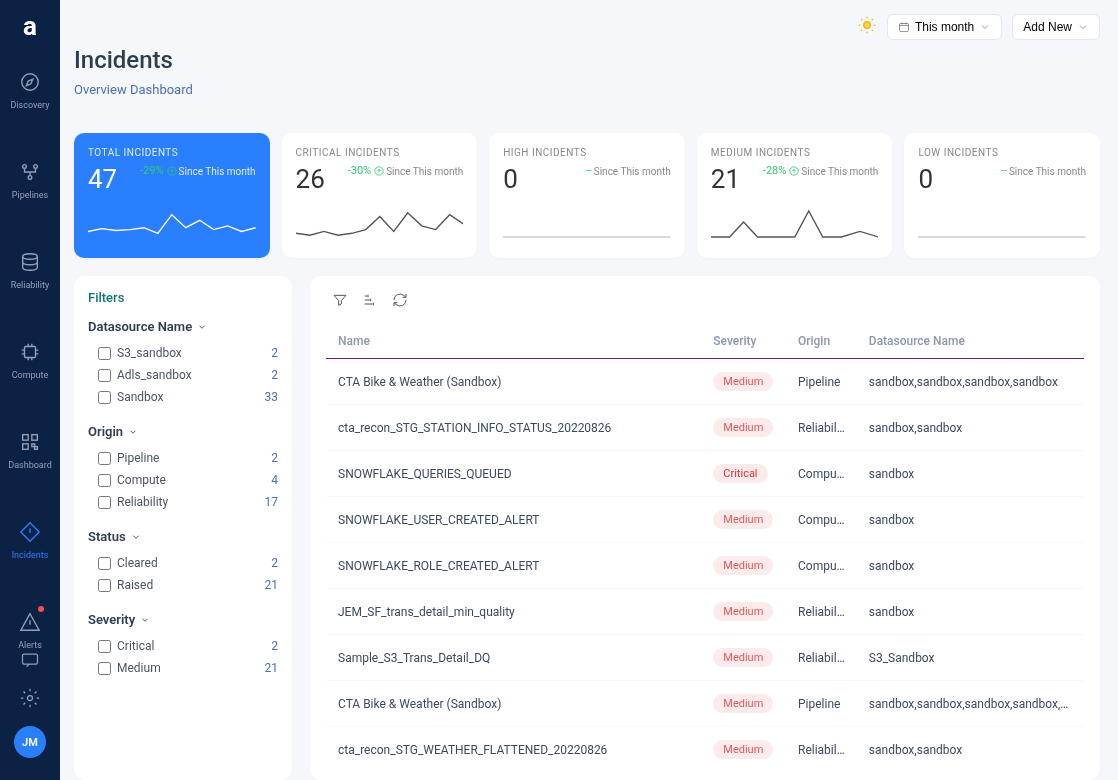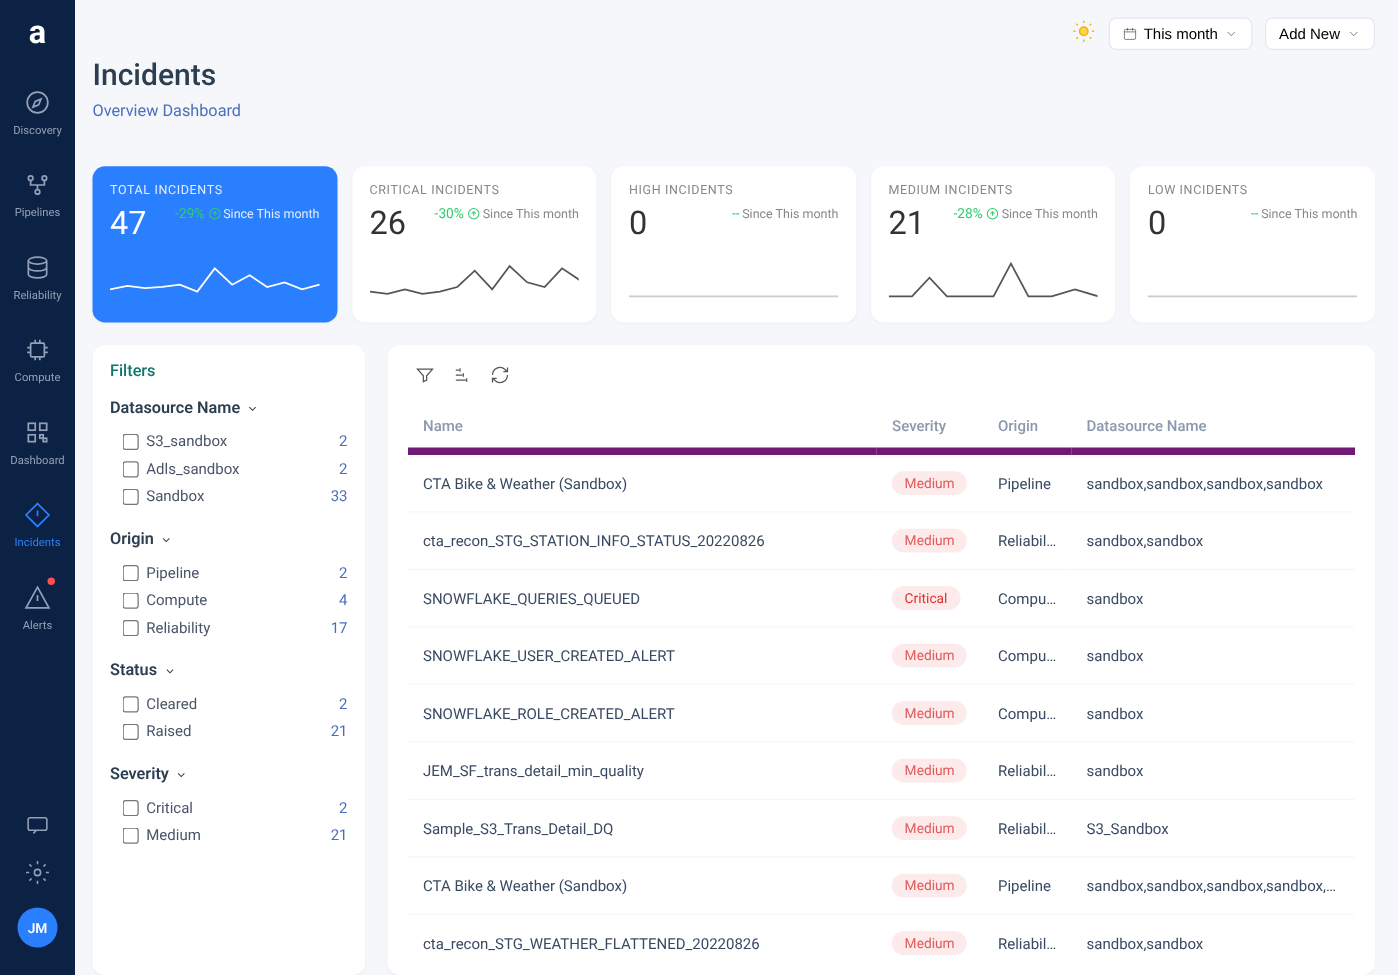--- a/index.html
+++ b/index.html
@@ -2,21 +2,21 @@
 <html><head>
 <meta charset="utf-8">
 <style>
 * { margin: 0; padding: 0; box-sizing: border-box; }
 body { font-family: -apple-system, BlinkMacSystemFont, 'Segoe UI', Roboto, sans-serif; background: #f5f7fb; color: #333; overflow: hidden; }
 .app { display: flex; width: 1118px; height: 780px; }
 
 
 .sidebar { width: 60px; background: #0c2244; display: flex; flex-direction: column; align-items: center; padding: 10px 0; }
 .logo { width: 32px; height: 32px; display: flex; align-items: center; justify-content: center; color: #fff; font-size: 26px; font-weight: bold; margin-bottom: 16px; }
-.nav-items { display: flex; flex-direction: column; gap: 24px; align-items: center; flex: 1; padding-top: 10px; }
+.nav-items { display: flex; flex-direction: column; gap: 24px; align-items: center; flex: 1; padding-top: 10px; justify-content: space-between; }
 .nav-item { display: flex; flex-direction: column; align-items: center; gap: 4px; cursor: pointer; position: relative; }
 .nav-item .icon-wrap { width: 28px; height: 28px; display: flex; align-items: center; justify-content: center; }
 .nav-item svg { stroke: #93a0b8; fill: none; stroke-width: 1.5; }
 .nav-item.active svg { stroke: #2a7fff; }
 .nav-label { font-size: 9px; color: #93a0b8; text-align: center; }
 .nav-item.active .nav-label { color: #2a7fff; }
 .nav-dot { position: absolute; top: -2px; right: 0px; width: 6px; height: 6px; border-radius: 50%; background: #ff4d4f; }
 .sidebar-bottom { display: flex; flex-direction: column; align-items: center; gap: 14px; margin-top: auto; padding-bottom: 12px; }
 .sidebar-bottom svg { stroke: #93a0b8; fill: none; stroke-width: 1.5; }
 .avatar { width: 32px; height: 32px; border-radius: 50%; background: #2a7fff; color: #fff; display: flex; align-items: center; justify-content: center; font-size: 11px; font-weight: 600; }
@@ -66,21 +66,21 @@
 .filter-item { display: flex; align-items: center; justify-content: space-between; padding: 4px 0 4px 10px; font-size: 12px; color: #4a5568; }
 .filter-item label { display: flex; align-items: center; gap: 6px; cursor: pointer; }
 .filter-item input[type=checkbox] { width: 13px; height: 13px; accent-color: #2a7fff; cursor: pointer; }
 .filter-count { font-size: 12px; color: #4c6fbc; }
 
 
 .table-panel { flex: 1; background: #fff; border-radius: 10px; padding: 16px; box-shadow: 0 1px 3px rgba(0,0,0,0.03); display: flex; flex-direction: column; overflow: hidden; }
 .table-toolbar { display: flex; gap: 14px; margin-bottom: 12px; padding-left: 6px; }
 .table-toolbar svg { width: 16px; height: 16px; stroke: #555; fill: none; stroke-width: 1.5; cursor: pointer; }
 .tbl { width: 100%; border-collapse: collapse; }
-.tbl thead th { text-align: left; font-size: 12px; font-weight: 500; color: #8b98ad; padding: 10px 12px; border-bottom: 6px solid #701a75; }
+.tbl thead th { text-align: left; font-size: 12px; font-weight: 500; color: #8b98ad; padding: 10px 12px; border-bottom: 1px solid #701a75; }
 .tbl tbody td { font-size: 12px; color: #3a4a63; padding: 13px 12px; border-bottom: 1px solid #f5f7fb; white-space: nowrap; overflow: hidden; text-overflow: ellipsis; max-width: 0; }
 .tbl tbody td:first-child { max-width: 300px; }
 .tbl tbody td:nth-child(4) { max-width: 180px; }
 .sev-badge { display: inline-block; padding: 3px 10px; border-radius: 10px; font-size: 11px; }
 .sev-Medium { background: #fdeaea; color: #e05a5a; }
 .sev-Critical { background: #fdeaea; color: #e03030; }
 .table-scroll { overflow-y: auto; flex: 1; }
 </style>
 </head>
 <body>

